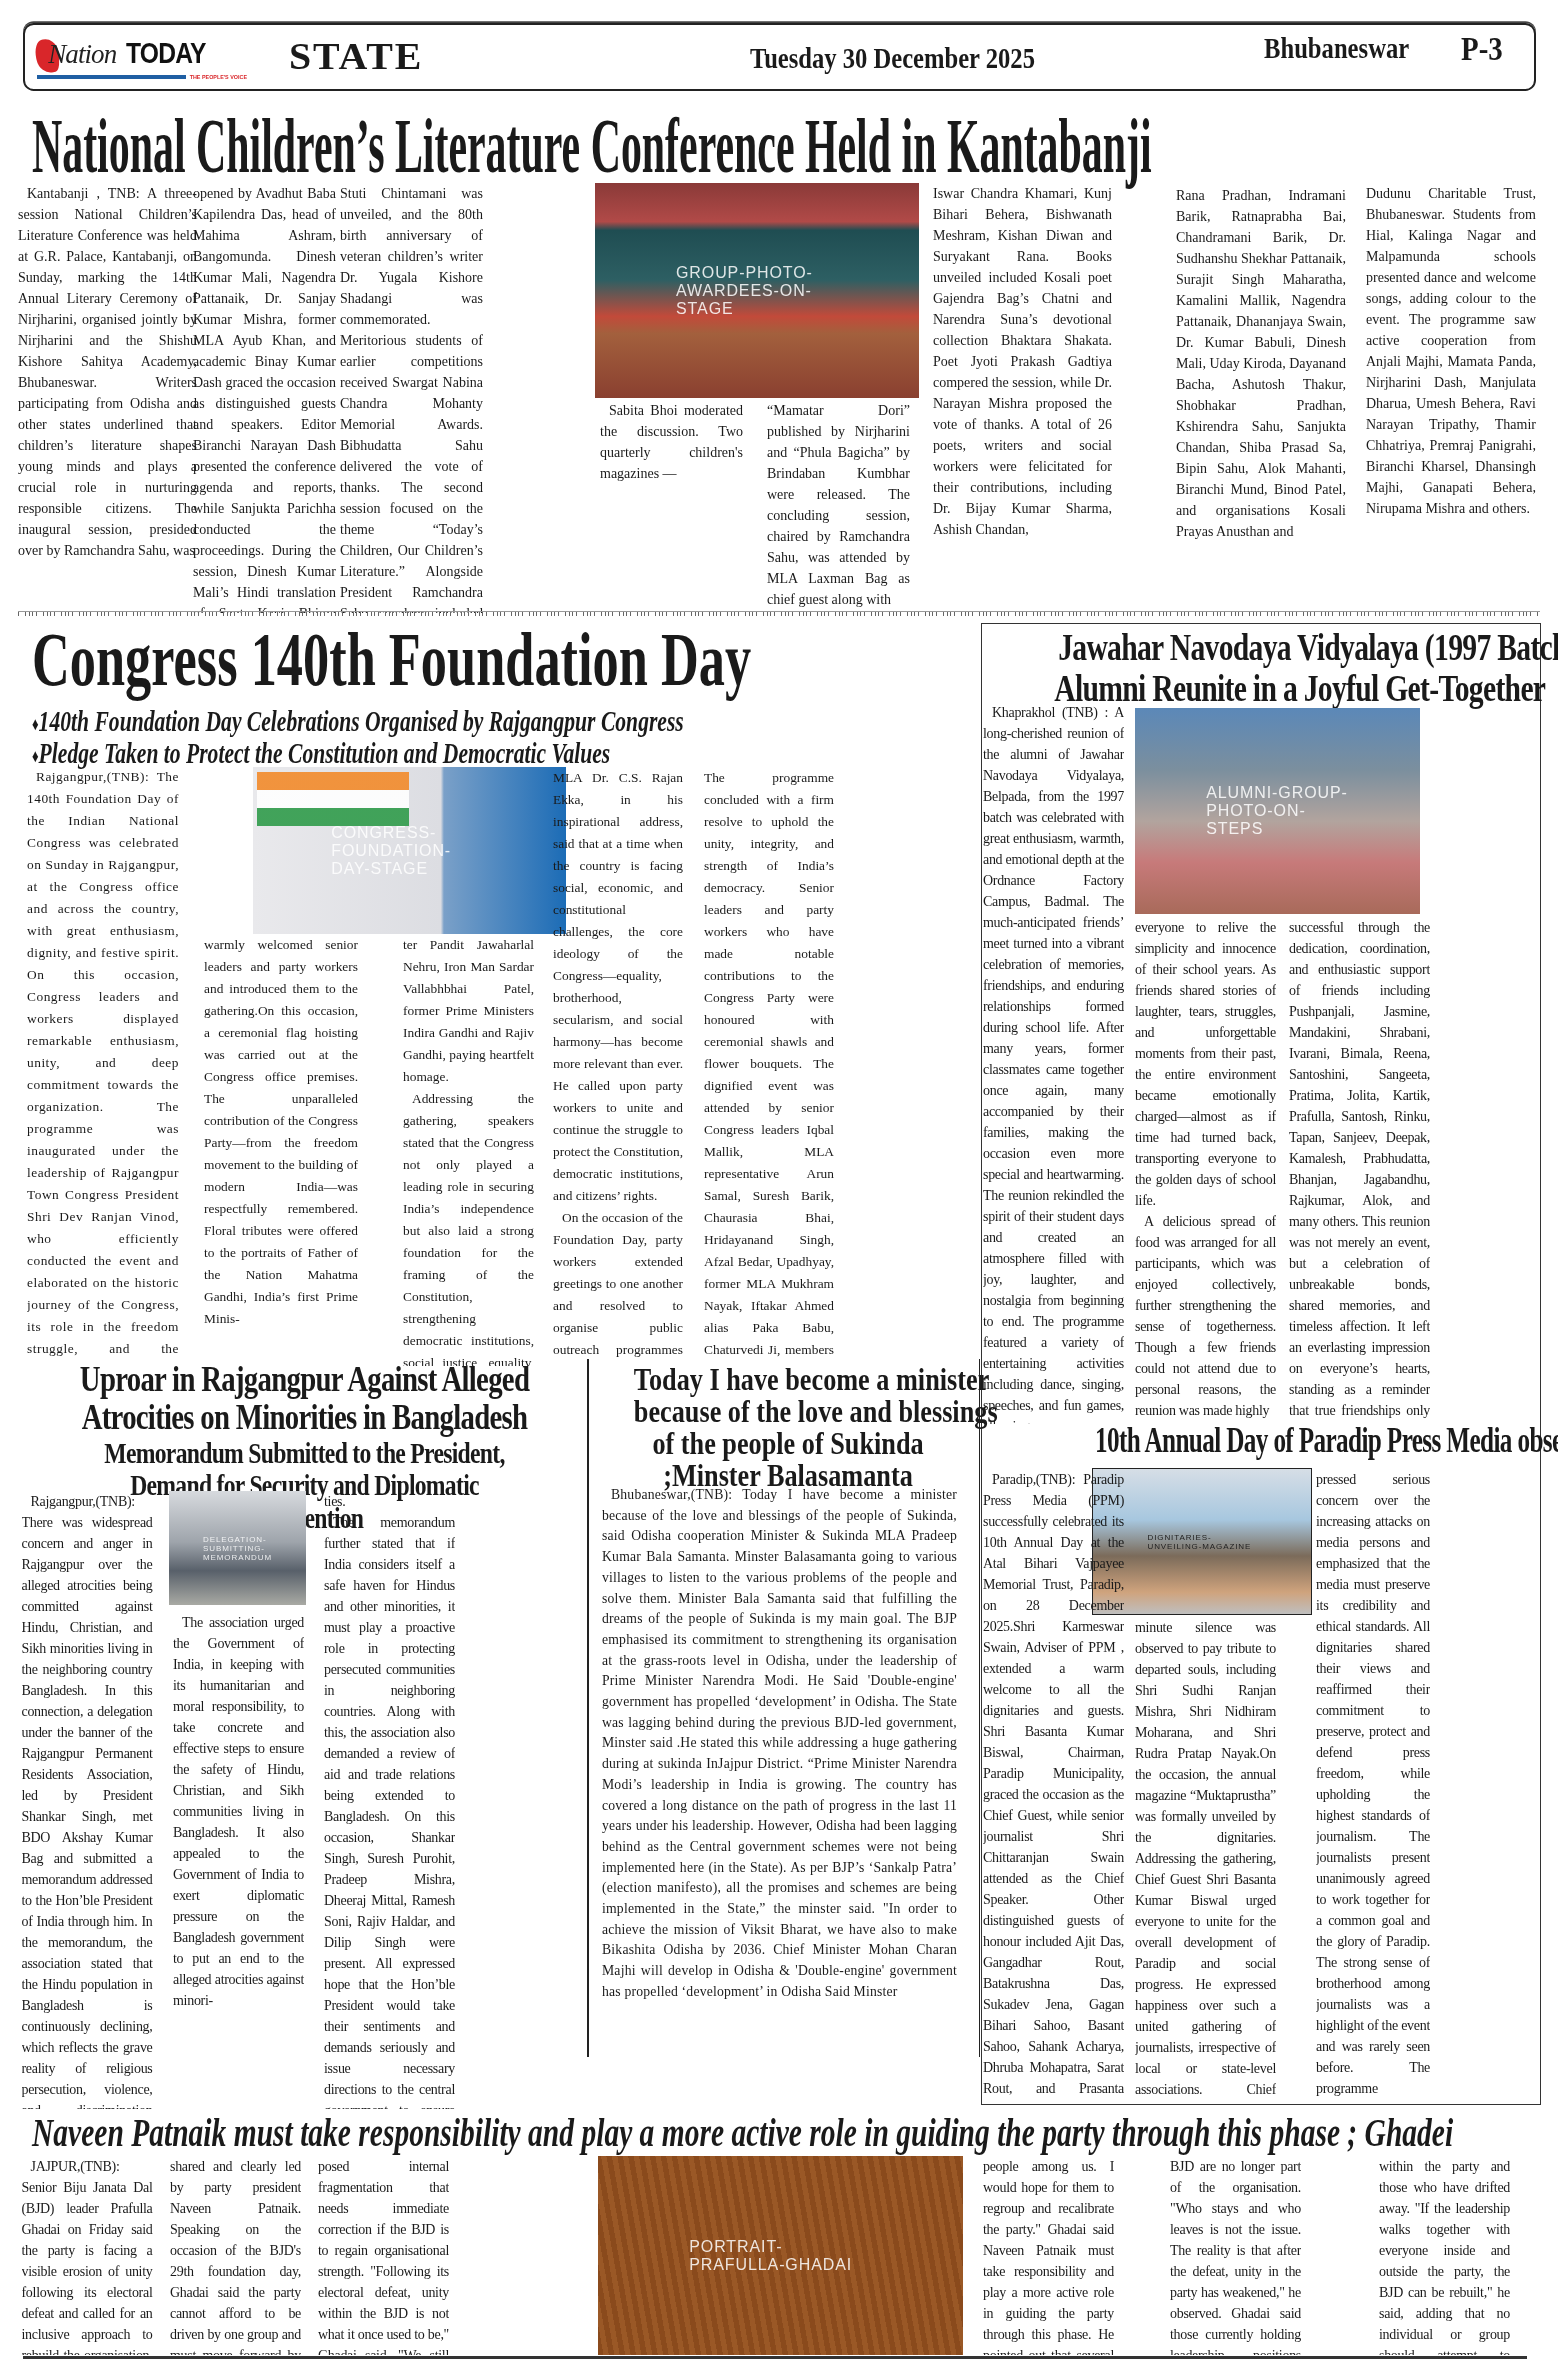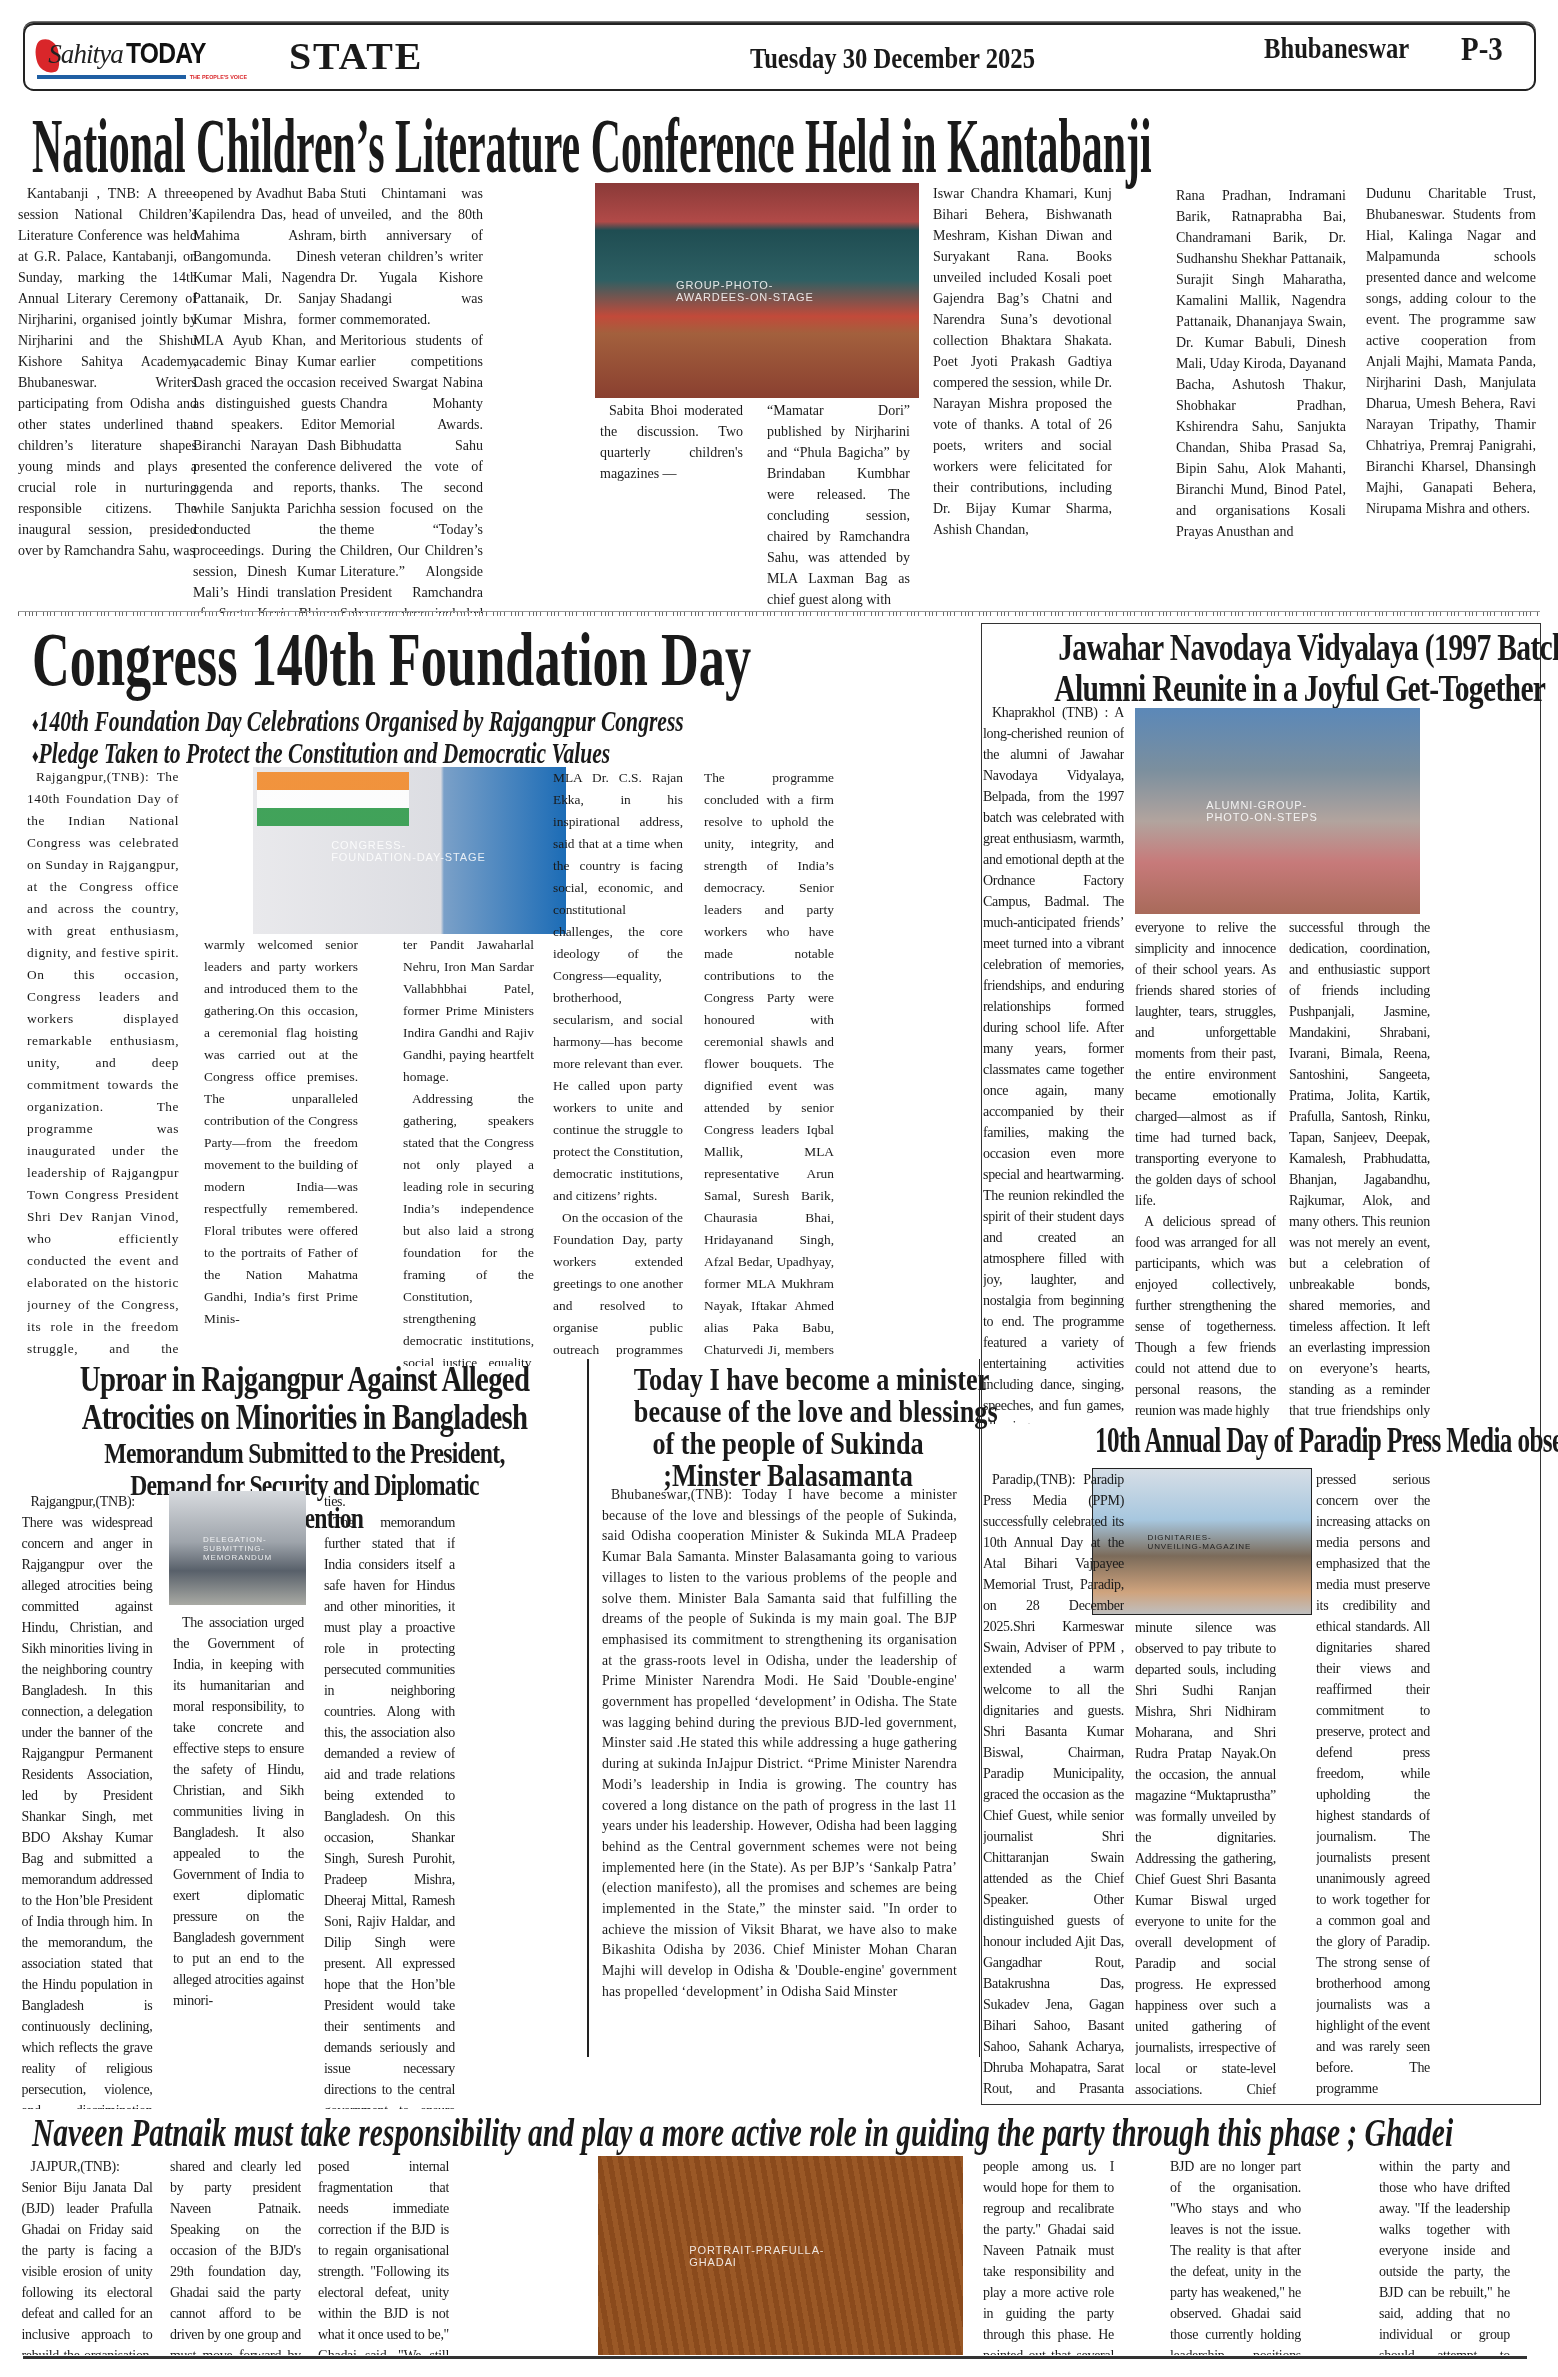--- a/index.html
+++ b/index.html
@@ -49,31 +49,31 @@
   .box { border: 1.8px solid #333; }
 
   
   .photo { overflow: hidden; }
   .ph-lit { background: linear-gradient(180deg, #8a3a38 0%, #b14a48 18%, #1f4d52 22%, #2d5f63 45%, #c24a3a 62%, #a3603d 70%, #8a4030 100%); }
   .ph-cong { background: linear-gradient(90deg, #e9e9ec 0%, #dcdde2 60%, #7aa0c8 61%, #1c6cb6 100%); margin-left: 40px; }
   .ph-jnv { background: linear-gradient(180deg, #5b88b8 0%, #7b8f9e 30%, #b2a49e 55%, #c77a7a 75%, #a86a5a 100%); }
   .ph-upr { background: linear-gradient(180deg, #d7dade 0%, #9ea4ab 45%, #58606a 70%, #a9aaa4 100%); }
   .ph-ppm { background: linear-gradient(180deg, #d6dee6 0%, #a7c7df 35%, #7b6b5a 60%, #cfa37d 85%, #bfbfbf 100%); border: 1.8px solid #222; }
   .ph-ghadai { background: repeating-linear-gradient(80deg, #8a4a1c 0 5.4px, #9a5826 5.4px 10.7px); }
-  .ph-label { position: absolute; left: 50%; top: 50%; transform: translate(-50%, -50%); font-family: "Liberation Sans", sans-serif; font-size: 11px; color: rgba(255,255,255,0.85); letter-spacing: 0.9px; text-transform: uppercase; }
+  .ph-label { position: absolute; left: 50%; top: 50%; transform: translate(-50%, -50%); font-family: "Liberation Sans", sans-serif; font-size: 16px; color: rgba(255,255,255,0.85); letter-spacing: 0.9px; text-transform: uppercase; }
   .banner-odia { position: absolute; left: 3.6px; top: 5.4px; width: 152px; height: 54px; background: linear-gradient(180deg, #f28a2a 0 33%, #ffffff 33% 66%, #2f9b4a 66%); opacity: .9; }
   .bottom-rule { left: 23px; top: 2356px; width: 1504px; height: 2.7px; background: #333; }
 </style>
 </head>
 <body>
 
 <header class="abs masthead">
   <div class="abs logo">
     <div class="abs logo-map"></div>
-    <span class="abs logo-orissa">Sahitya</span>
+    <span class="abs logo-orissa">Nation</span>
     <span class="abs logo-today">TODAY</span>
     <div class="abs logo-bar"></div>
     <span class="abs logo-tag">THE PEOPLE'S VOICE</span>
   </div>
   <span class="abs section-name">STATE</span>
   <span class="abs date">Tuesday 30 December 2025</span>
   <span class="abs city">Bhubaneswar</span>
   <span class="abs pageno">P-3</span>
 </header>
 

